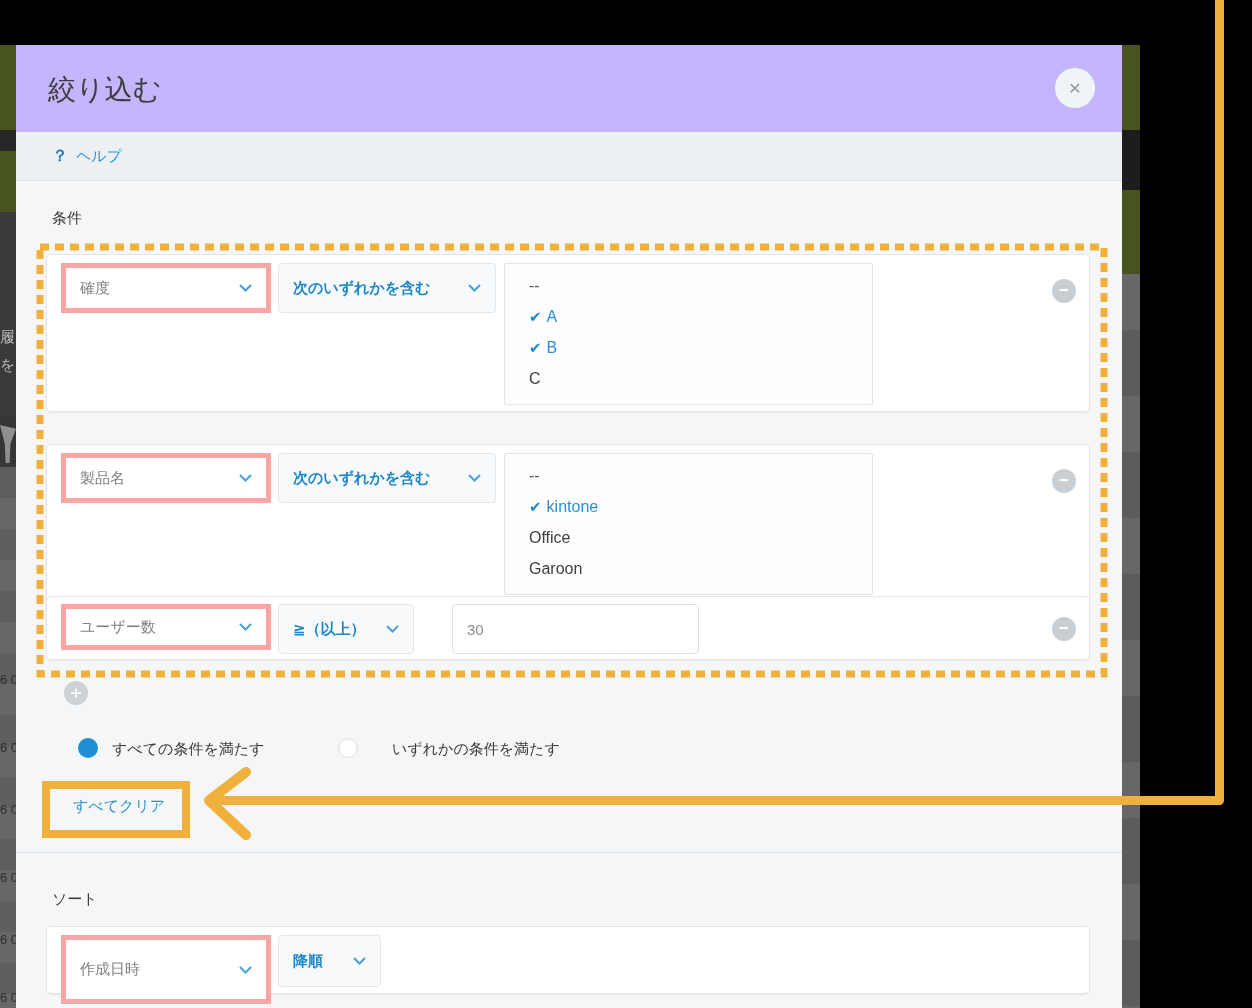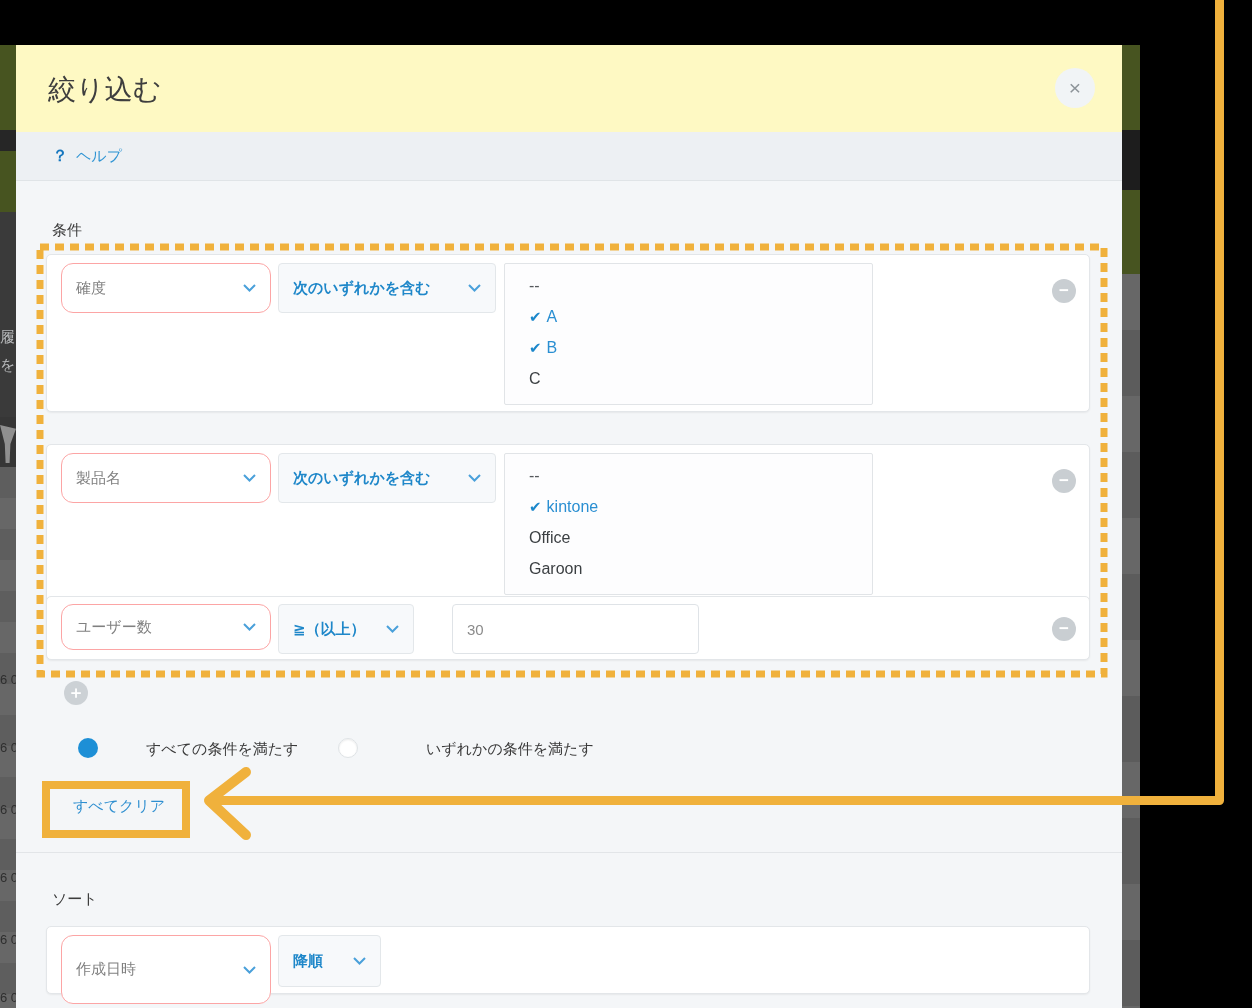--- a/index.html
+++ b/index.html
@@ -4,53 +4,53 @@
 <style>
   html,body{margin:0;padding:0;background:#000;}
   #canvas{position:relative;width:1252px;height:1008px;background:#000;overflow:hidden;
           font-family:"Liberation Sans","DejaVu Sans",sans-serif;}
   
   .strip-seg{position:absolute;}
   .bg-char{position:absolute;left:0;width:16px;overflow:hidden;color:#b8babc;font-size:15px;line-height:18px;}
   .bg-rowtxt{position:absolute;left:0;width:16px;overflow:hidden;color:#2e2e2e;font-size:13px;line-height:16px;white-space:nowrap;}
   
   #modal{position:absolute;left:16px;top:45px;width:1106px;height:963px;background:#f4f6f8;}
-  #modal-header{position:absolute;left:0;top:0;width:100%;height:87px;background:#fef9c3;}
+  #modal-header{position:absolute;left:0;top:0;width:100%;height:87px;background:#c4b5fd;}
   #modal-title{position:absolute;left:32px;top:26px;font-size:28px;color:#3e3e3e;}
   #close-btn{position:absolute;left:1039px;top:23px;width:40px;height:40px;border-radius:50%;
              background:#f1f4f6;color:#8d9499;font-size:21px;line-height:40px;text-align:center;cursor:pointer;}
   #help-bar{position:absolute;left:0;top:87px;width:100%;height:48px;background:#edf0f3;
             border-bottom:1px solid #e0e4e7;display:flex;align-items:center;}
   #help-q{margin-left:36px;color:#1576be;font-weight:bold;font-size:16px;}
   #help-label{margin-left:8px;color:#2f94d3;font-size:15px;cursor:pointer;}
   .section-label{position:absolute;font-size:15px;color:#3c3c3c;}
   
   .row-box{position:absolute;left:30px;width:1044px;background:#fff;border:1px solid #e3e6e9;
            border-radius:5px;box-shadow:0 1px 2px rgba(0,0,0,0.06);box-sizing:border-box;}
   .sel{position:absolute;display:flex;align-items:center;justify-content:space-between;
-       padding:12px 14px;background:#fff;border:1px solid #fca5a5;border-radius:12px;box-sizing:border-box;
+       padding:12px 14px;background:#fff;border:5px solid #fca5a5;border-radius:0;box-sizing:border-box;
        font-size:15px;color:#808080;cursor:pointer;}
   .op{position:absolute;display:flex;align-items:center;justify-content:space-between;
       padding:0 14px;background:#f7f9fb;border:1px solid #e3e7ea;border-radius:4px;box-sizing:border-box;
       font-size:15px;font-weight:bold;color:#1e87c9;cursor:pointer;}
   .listbox{position:absolute;left:457px;top:8px;width:369px;height:142px;background:#fdfdfe;
            border:1px solid #e1e4e7;border-radius:2px;box-sizing:border-box;padding-top:6px;overflow:hidden;}
   .opt{display:flex;align-items:center;height:31px;padding-left:24px;font-size:16px;color:#3b3f42;cursor:pointer;}
   .opt .check{color:#1b87cb;font-size:15px;margin-right:5px;}
   .opt.checked{color:#2a8fd2;}
   .opt.muted{color:#55595c;}
   .num-input{position:absolute;left:405px;top:8px;width:247px;height:50px;background:#fff;
              border:1px solid #dfe3e7;border-radius:4px;box-sizing:border-box;padding:0 14px;
              font-size:15px;color:#8b8b8b;font-family:inherit;}
   .round-btn{position:absolute;width:24px;height:24px;border-radius:50%;background:#c9ced2;color:#fff;
              font-size:17px;line-height:23px;text-align:center;cursor:pointer;font-weight:bold;}
   .radio{position:absolute;width:20px;height:20px;border-radius:50%;box-sizing:border-box;cursor:pointer;}
   .radio.on{background:#1d8fd6;}
   .radio.off{background:#fff;border:1px solid #dfe3e6;box-shadow:inset 0 1px 2px rgba(0,0,0,0.08);}
-  .radio-label{position:absolute;font-size:15px;color:#3a3a3a;font-weight:500;margin-left:34px;}
+  .radio-label{position:absolute;font-size:15px;color:#3a3a3a;font-weight:500;}
   #clear-all{position:absolute;left:57px;top:752px;font-size:15px;color:#2f8fd0;cursor:pointer;}
   #cond-divider{position:absolute;left:0;top:807px;width:1106px;height:1px;background:#e2e5e8;}
   
   #annotation{position:absolute;left:0;top:0;pointer-events:none;z-index:50;}
   .chev{flex:none;}
 </style>
 </head>
 <body>
 
 <div id="canvas">
@@ -82,21 +82,21 @@
   <div id="modal">
     <div id="modal-header">
       <div id="modal-title">絞り込む</div>
       <div id="close-btn"><span>×</span></div>
     </div>
     <div id="help-bar">
       <span id="help-q">？</span>
       <span id="help-label">ヘルプ</span>
     </div>
 
-    <div class="section-label" style="left:36px;top:176px;">条件</div>
+    <div class="section-label" style="left:36px;top:164px;">条件</div>
 
     <div class="row-box" style="top:209px;height:158px;">
       <div class="sel" style="left:14px;top:8px;width:210px;height:50px;">
         <span>確度</span>
         <svg class="chev" width="13" height="8" viewBox="0 0 13 8">
             <path d="M1 1 L6.5 6.5 L12 1" fill="none" stroke="#4aa0da" stroke-width="2"></path>
           </svg>
       </div>
       <div class="op" style="left:231px;top:8px;width:218px;height:50px;">
         <span>次のいずれかを含む</span>

